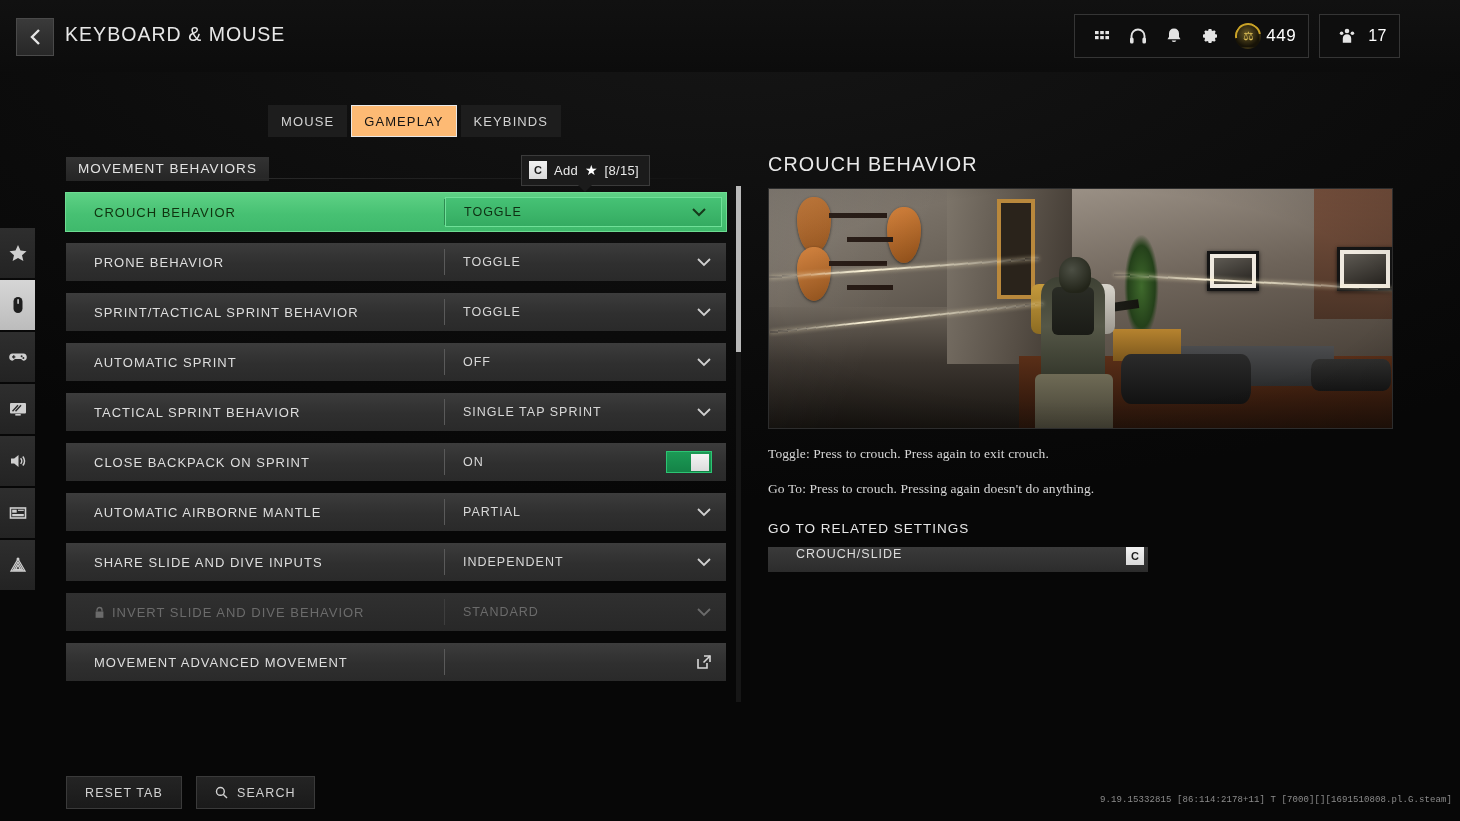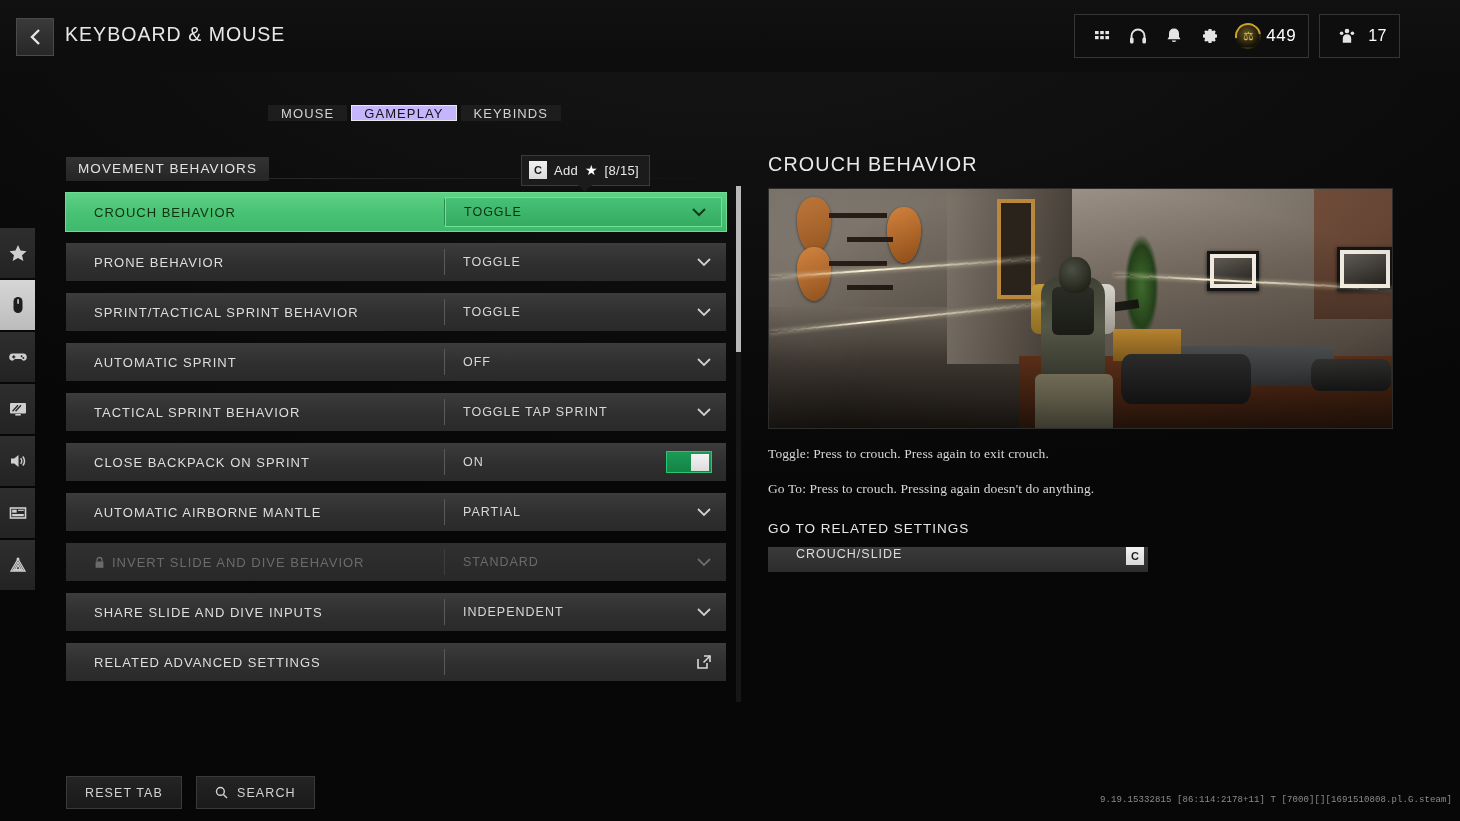--- a/index.html
+++ b/index.html
@@ -88,28 +88,28 @@
   }
   .rail-item.active { background: linear-gradient(180deg,#d6d6d6 0%,#bcbcbc 100%); }
   .rail-item svg { width: 22px; height: 22px; }
 
   
   .tabs {
     position: absolute; left: 268px; top: 105px;
     display: flex; gap: 4px;
   }
   .tab {
-    height: 16px; padding: 0 12px;
+    height: 32px; padding: 0 12px;
     display: flex; align-items: center;
     font-size: 13px; letter-spacing: 1.1px;
     color: #d2d2d2; background: #1d1d1d;
     font-family:"Liberation Sans Narrow","Liberation Sans",sans-serif;
     cursor: pointer; border: 1px solid transparent;
   }
-  .tab.active { background: #c4b5fd; color: #141414; border-color:#e8e8e8; }
+  .tab.active { background: #fdba74; color: #141414; border-color:#e8e8e8; }
 
   
   .left-panel { position: absolute; left: 66px; top: 157px; width: 676px; }
   .section-head {
     display: inline-block;
     background: linear-gradient(180deg,#333333 0%,#252525 100%);
     padding: 4px 12px 5px 12px;
     font-size: 13.5px; letter-spacing: 1.1px; color: #e2e2e2;
     font-family:"Liberation Sans Narrow","Liberation Sans",sans-serif;
   }
@@ -517,21 +517,21 @@
             <polyline points="2,2 8,8 14,2" fill="none" stroke="#cfcfcf" stroke-width="1.8"></polyline>
           </svg>
       </span>
     </div>
   </div>
 
   <div class="row">
     <div class="label">TACTICAL SPRINT BEHAVIOR</div>
     <div class="divider"></div>
     <div class="value-wrap">
-      <span class="value">TOGGLE TAP SPRINT</span>
+      <span class="value">SINGLE TAP SPRINT</span>
       <span class="chev">
         <svg viewBox="0 0 16 10">
             <polyline points="2,2 8,8 14,2" fill="none" stroke="#cfcfcf" stroke-width="1.8"></polyline>
           </svg>
       </span>
     </div>
   </div>
 
   <div class="row">
     <div class="label">CLOSE BACKPACK ON SPRINT</div>
@@ -542,20 +542,33 @@
         <span class="knob"></span>
       </span>
     </div>
   </div>
 
   <div class="row">
     <div class="label">AUTOMATIC AIRBORNE MANTLE</div>
     <div class="divider"></div>
     <div class="value-wrap">
       <span class="value">PARTIAL</span>
+      <span class="chev">
+        <svg viewBox="0 0 16 10">
+            <polyline points="2,2 8,8 14,2" fill="none" stroke="#cfcfcf" stroke-width="1.8"></polyline>
+          </svg>
+      </span>
+    </div>
+  </div>
+
+  <div class="row">
+    <div class="label">SHARE SLIDE AND DIVE INPUTS</div>
+    <div class="divider"></div>
+    <div class="value-wrap">
+      <span class="value">INDEPENDENT</span>
       <span class="chev">
         <svg viewBox="0 0 16 10">
             <polyline points="2,2 8,8 14,2" fill="none" stroke="#cfcfcf" stroke-width="1.8"></polyline>
           </svg>
       </span>
     </div>
   </div>
 
   <div class="row disabled">
     <div class="label">
@@ -572,34 +585,21 @@
       <span class="value">STANDARD</span>
       <span class="chev">
         <svg viewBox="0 0 16 10">
             <polyline points="2,2 8,8 14,2" fill="none" stroke="#6b6b6b" stroke-width="1.8"></polyline>
           </svg>
       </span>
     </div>
   </div>
 
   <div class="row">
-    <div class="label">SHARE SLIDE AND DIVE INPUTS</div>
-    <div class="divider"></div>
-    <div class="value-wrap">
-      <span class="value">INDEPENDENT</span>
-      <span class="chev">
-        <svg viewBox="0 0 16 10">
-            <polyline points="2,2 8,8 14,2" fill="none" stroke="#cfcfcf" stroke-width="1.8"></polyline>
-          </svg>
-      </span>
-    </div>
-  </div>
-
-  <div class="row">
-    <div class="label">RELATED ADVANCED SETTINGS</div>
+    <div class="label">MOVEMENT ADVANCED MOVEMENT</div>
     <div class="divider"></div>
     <div class="value-wrap">
       <span class="ext-icon">
         <svg viewBox="0 0 16 16">
           <path d="M2 5v9h9V9" fill="none" stroke="#d8d8d8" stroke-width="1.6"></path>
           <path d="M8 2h6v6" fill="none" stroke="#d8d8d8" stroke-width="1.6"></path>
           <path d="M14 2 L7.5 8.5" fill="none" stroke="#d8d8d8" stroke-width="1.6"></path>
         </svg>
       </span>
     </div>

